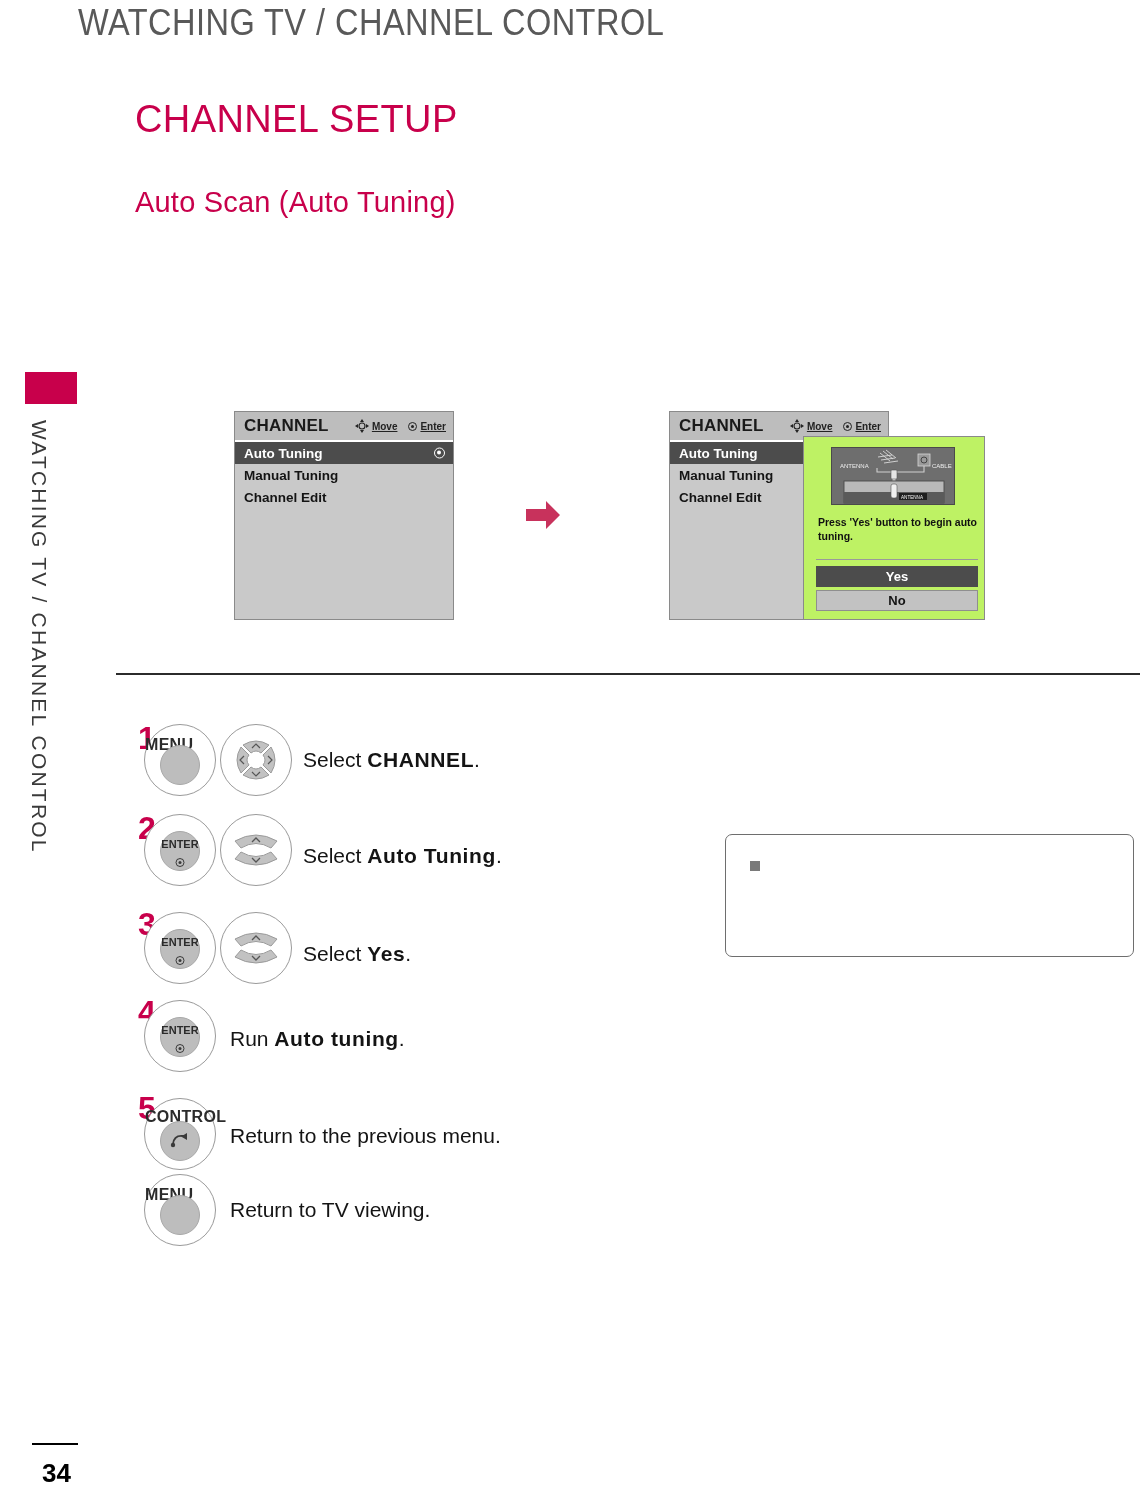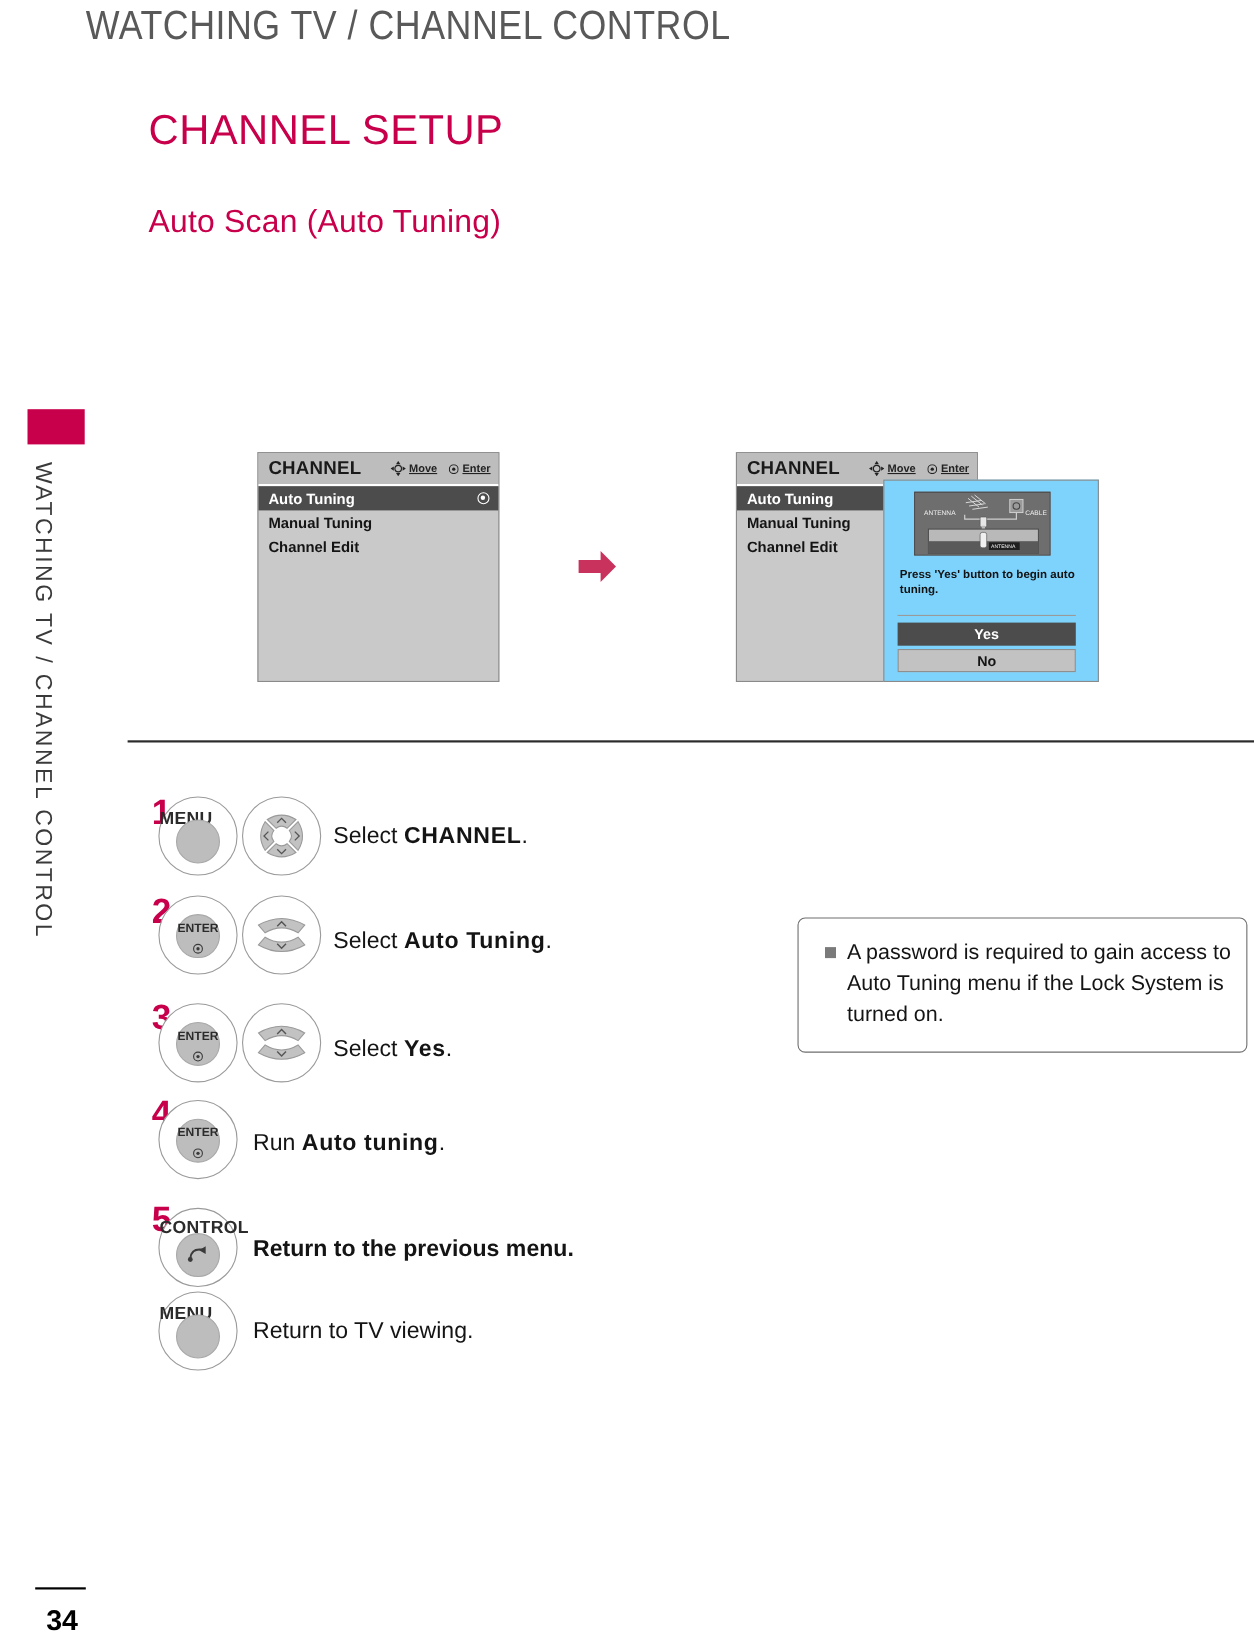--- a/index.html
+++ b/index.html
@@ -114,22 +114,22 @@
     content:""; position:absolute; left:2px; top:2px;
     width:4px; height:4px; border-radius:50%; background:#ffffff;
   }
 
   
   .flow-arrow { position: absolute; left: 524px; top: 498px; width: 38px; height: 34px; }
 
   
   .dialog {
     position: absolute; left: 803px; top: 436px;
-    width: 196px; height: 184px;
-    background: #7dd3fc; border: 1px solid #8a8a8a;
+    width: 182px; height: 184px;
+    background: #bef264; border: 1px solid #8a8a8a;
   }
   .dlg-pic {
     position: absolute; left: 27px; top: 10px;
     width: 124px; height: 58px;
     background: #6e6e6e; border: 1px solid #4a4a4a;
     overflow: hidden;
   }
   .dlg-text {
     position: absolute; left: 14px; top: 78px; width: 166px;
     font-size: 10.5px; font-weight: bold; color: #111; line-height: 14px;
@@ -451,32 +451,31 @@
     <div class="btn-circle" style="left:144px; top:1098px;">
       <div class="btn-label" style="top:9px;">CONTROL</div>
       <div class="btn-inner" style="top:42px;">
         <svg width="38" height="38" viewBox="0 0 38 38" style="position:absolute;left:0;top:0;">
           <path d="M12 22 Q13 13 22 14 L25 14" fill="none" stroke="#3a3a3a" stroke-width="1.8"></path>
           <polygon points="26,11 26,18 20,14.5" fill="#3a3a3a"></polygon>
           <circle cx="12" cy="23" r="2.2" fill="#3a3a3a"></circle>
         </svg>
       </div>
     </div>
-    <div class="step-text-plain" style="left:230px; top:1124px;font-weight:bold;">Return to the previous menu.</div>
+    <div class="step-text-plain" style="left:230px; top:1124px;">Return to the previous menu.</div>
   </div>
 
   <div class="step">
     <div class="btn-circle" style="left:144px; top:1174px;">
       <div class="btn-label">MENU</div>
       <div class="btn-inner"></div>
     </div>
     <div class="step-text-plain" style="left:230px; top:1198px;">Return to TV viewing.</div>
   </div>
 
   <div class="note-box">
     <div class="note-bullet"></div>
-    <div class="note-text">A password is required to gain access to Auto Tuning menu if the Lock System is turned on.</div>
   </div>
 
   <div class="foot-rule"></div>
   <div class="page-num">34</div>
 
 </div>
 
 </body></html>

